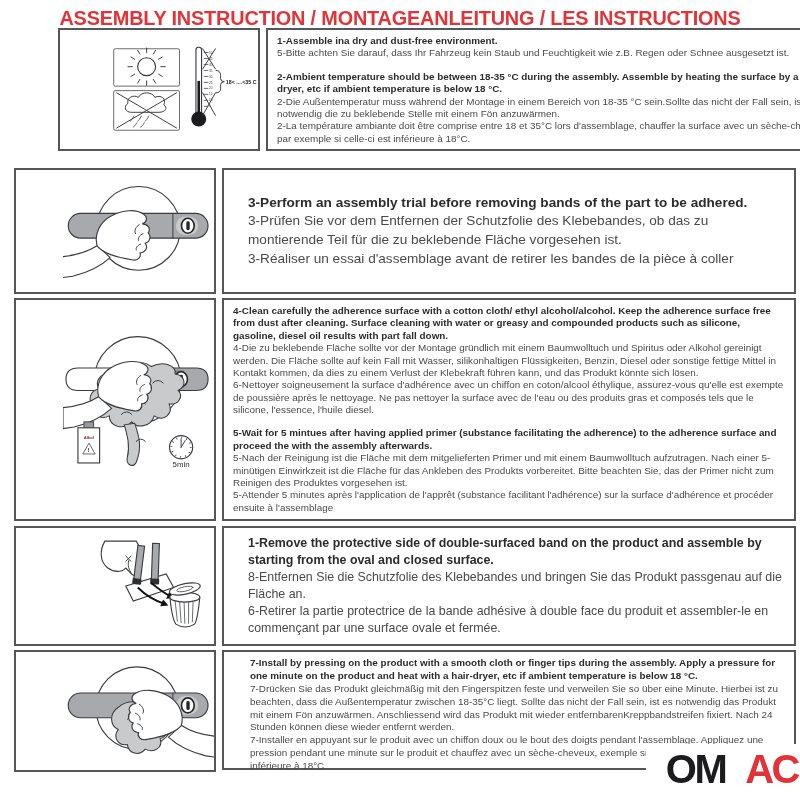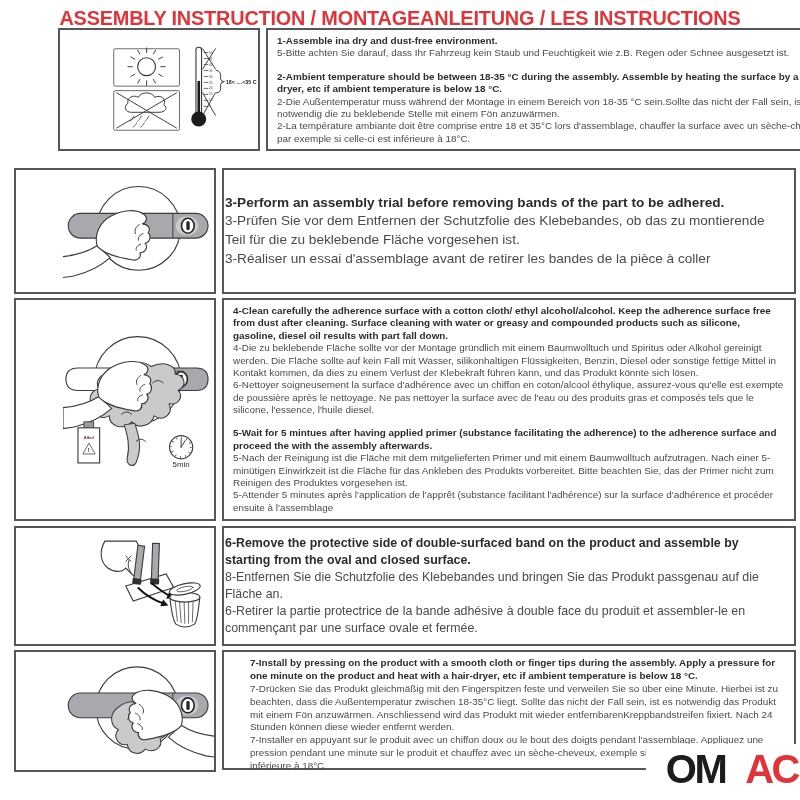--- a/index.html
+++ b/index.html
@@ -15,21 +15,21 @@
         background:#fff;box-sizing:border-box;padding:5px 9px;color:var(--body,#4a4a4d);}
   #i1,#t1{top:28px;height:123px;margin-left:44px;}
   #i2,#t2{top:168px;height:126px;}
   #i3,#t3{top:298px;height:223px;}
   #i4,#t4{top:526px;height:120px;}
   #i5{top:650px;height:122px;}
   #t5{top:650px;height:120px;}
   .sm{font-size:9.9px;line-height:1.25;}
   .en{font-weight:700;color:var(--ink,#2c2c2e);}
   .gap{margin-top:11px;}
-  #t2,#t4{display:flex;flex-direction:column;justify-content:center;padding-left:1px;}
+  #t2,#t4{display:flex;flex-direction:column;justify-content:center;padding-left:24px;}
   #t2{font-size:13.6px;line-height:1.38;}
   #t4{font-size:12.4px;line-height:1.36;}
   #t5{font-size:9.9px;line-height:1.3;padding-left:26px;}
   .logo{position:absolute;left:646px;top:744px;width:152px;height:50px;background:#fff;
         display:flex;align-items:center;justify-content:flex-end;
         font-family:Liberation Sans, sans-serif;font-weight:900;font-size:40px;
         letter-spacing:-2.5px;line-height:1;}
   .logo .black{color:var(--logo-black,#1c1c1e);}
   .logo .red{color:var(--red,#e13438);margin-left:20px;}
   
@@ -202,21 +202,21 @@
         <ellipse class="sf" cx="163" cy="75" rx="20" ry="6.5"></ellipse>
         <g transform="rotate(-12 163 64)">
           <ellipse class="sf" cx="163" cy="64" rx="21" ry="7"></ellipse>
           <ellipse class="s thin" cx="163" cy="64" rx="11" ry="3"></ellipse>
         </g>
       </g>
     </svg>
   </div>
   <div class="tbox" id="t4">
     <div class="step">
-      <div class="en">6-Remove the protective side of double-surfaced band on the product and assemble by starting from the oval and closed surface.</div>
+      <div class="en">1-Remove the protective side of double-surfaced band on the product and assemble by starting from the oval and closed surface.</div>
       <div>8-Entfernen Sie die Schutzfolie des Klebebandes und bringen Sie das Produkt passgenau auf die Fläche an.</div>
       <div>6-Retirer la partie protectrice de la bande adhésive à double face du produit et assembler-le en commençant par une surface ovale et fermée.</div>
     </div>
   </div>
 
   <div class="ibox" id="i5">
     <svg viewBox="0 0 202 122">
       <g>
         <circle class="sf" cx="99" cy="57" r="55"></circle>
         <use href="#handle-bar" transform="translate(0,-3)"></use>

